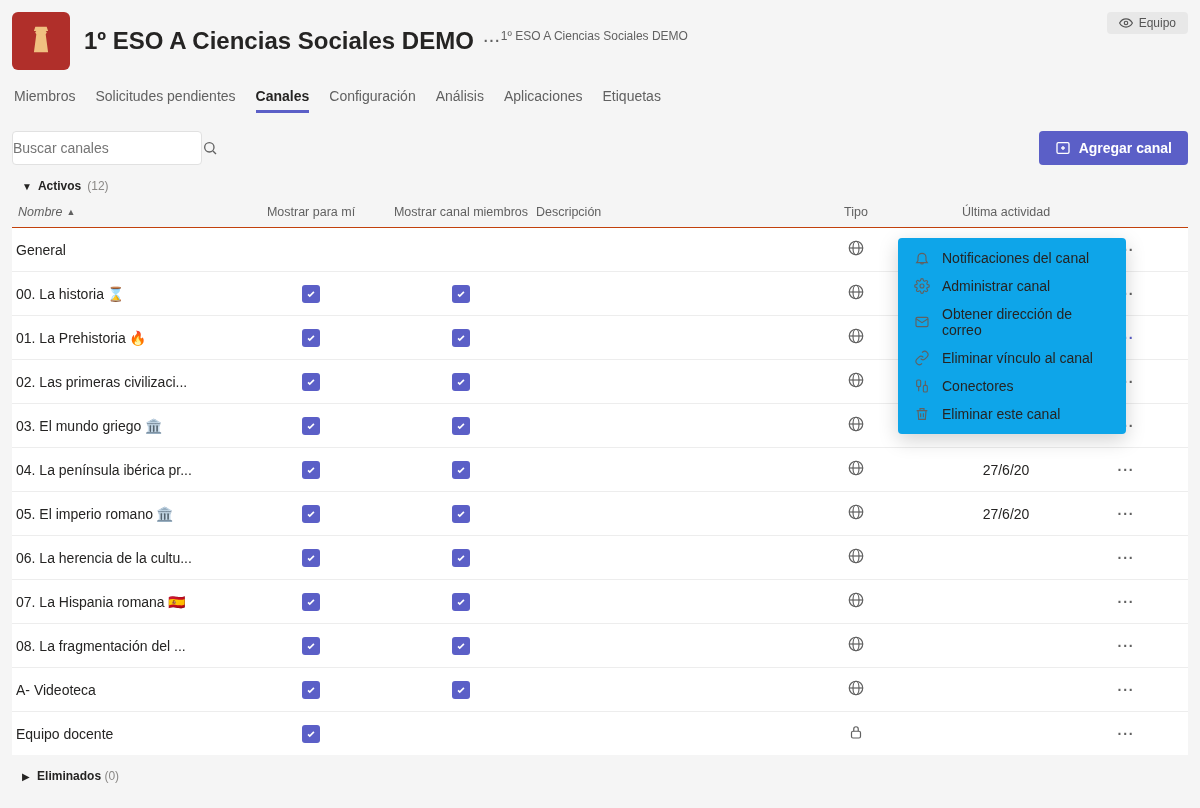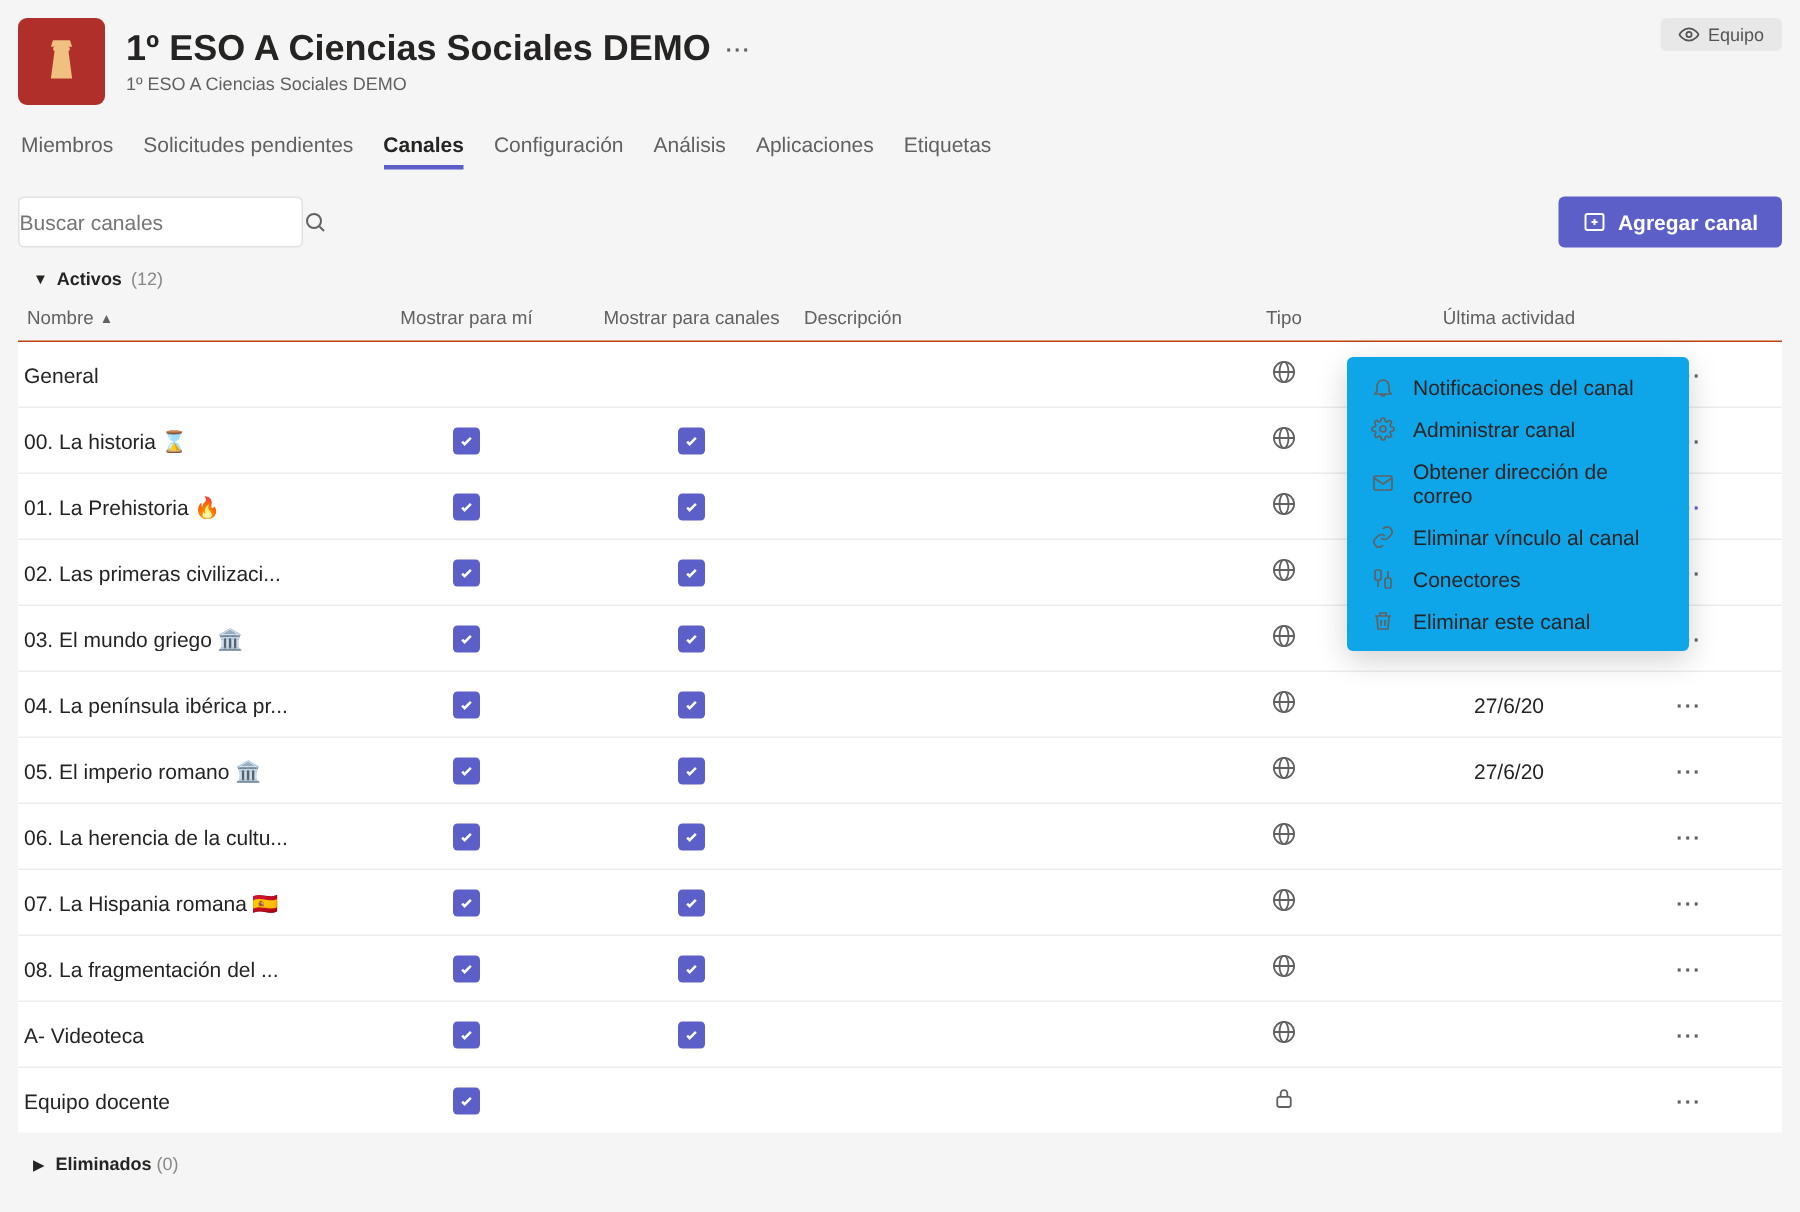--- a/index.html
+++ b/index.html
@@ -12,21 +12,21 @@
     height: 808px;
     overflow: hidden;
     padding: 12px;
   }
   .header { display: flex; align-items: flex-start; justify-content: space-between; margin-bottom: 18px; }
   .header-left { display: flex; align-items: center; gap: 14px; }
   .team-avatar {
     width: 58px; height: 58px; border-radius: 6px; background: #b02f2a;
     display:flex; align-items:center; justify-content:center; color:#f0c080; font-size:30px;
   }
-  .title-block { display:flex; flex-direction:column; }
+  .title-block { display:flex; flex-direction:row; }
   .title-row { display:flex; align-items:center; gap:10px; }
   .page-title { font-size: 24px; font-weight: 700; }
   .more-header { color:#616161; letter-spacing:1px; cursor:pointer; font-weight:bold; }
   .subtitle { font-size: 12px; color: #616161; margin-top:2px; }
   .team-btn {
     background:#e8e8e8; border:none; border-radius:4px; padding:4px 12px;
     font-size:12px; display:flex; align-items:center; gap:6px; cursor:pointer; color:#555;
   }
 
   .tabs { display:flex; gap:20px; border-bottom: none; margin-bottom: 18px; padding-left:2px;}
@@ -50,21 +50,21 @@
 
   .section-header { display:flex; align-items:center; gap:6px; margin: 6px 0 4px 10px; font-size:12px; }
   .section-header .caret { font-size:10px; }
   .section-header .label { font-weight:700; }
   .section-header .count { color:#8a8886; }
 
   .table { width:100%; }
   .thead { display:grid; grid-template-columns: 220px 150px 150px 260px 120px 180px 60px; align-items:center; padding: 8px 4px 8px 4px; font-size: 12.5px; color:#616161;}
   .thead .th { text-align:left; }
   .th.center { text-align:center; }
-  .th-name { display:flex; align-items:center; gap:4px; padding-left:2px;}
+  .th-name { display:flex; align-items:center; gap:4px; padding-left:2px;font-style:italic;}
   .sort-caret { font-size:9px; }
 
   .row {
     display:grid; grid-template-columns: 220px 150px 150px 260px 120px 180px 60px;
     align-items:center; background:#fff; border-top:1px solid #ededed;
     height:44px; padding-left: 4px;
   }
   .row:first-of-type { border-top:1px solid #c2410c; }
   .cell { font-size:14px; color:#252423; }
   .cell.name { white-space:nowrap; overflow:hidden; text-overflow:ellipsis; padding-right:10px; }
@@ -159,21 +159,21 @@
   <span class="label">Activos</span>
   <span class="count">(12)</span>
 </div>
 
 <div class="thead">
   <div class="th th-name">
     <span>Nombre</span>
     <span class="sort-caret">▲</span>
   </div>
   <div class="th center">Mostrar para mí</div>
-  <div class="th center">Mostrar para canales</div>
+  <div class="th center">Mostrar canal miembros</div>
   <div class="th">Descripción</div>
   <div class="th center">Tipo</div>
   <div class="th center">Última actividad</div>
   <div class="th"></div>
 </div>
 
 <div class="table" id="rows-container">
     <div class="row">
       <div class="cell name">General</div>
       <div class="cell center"></div>

